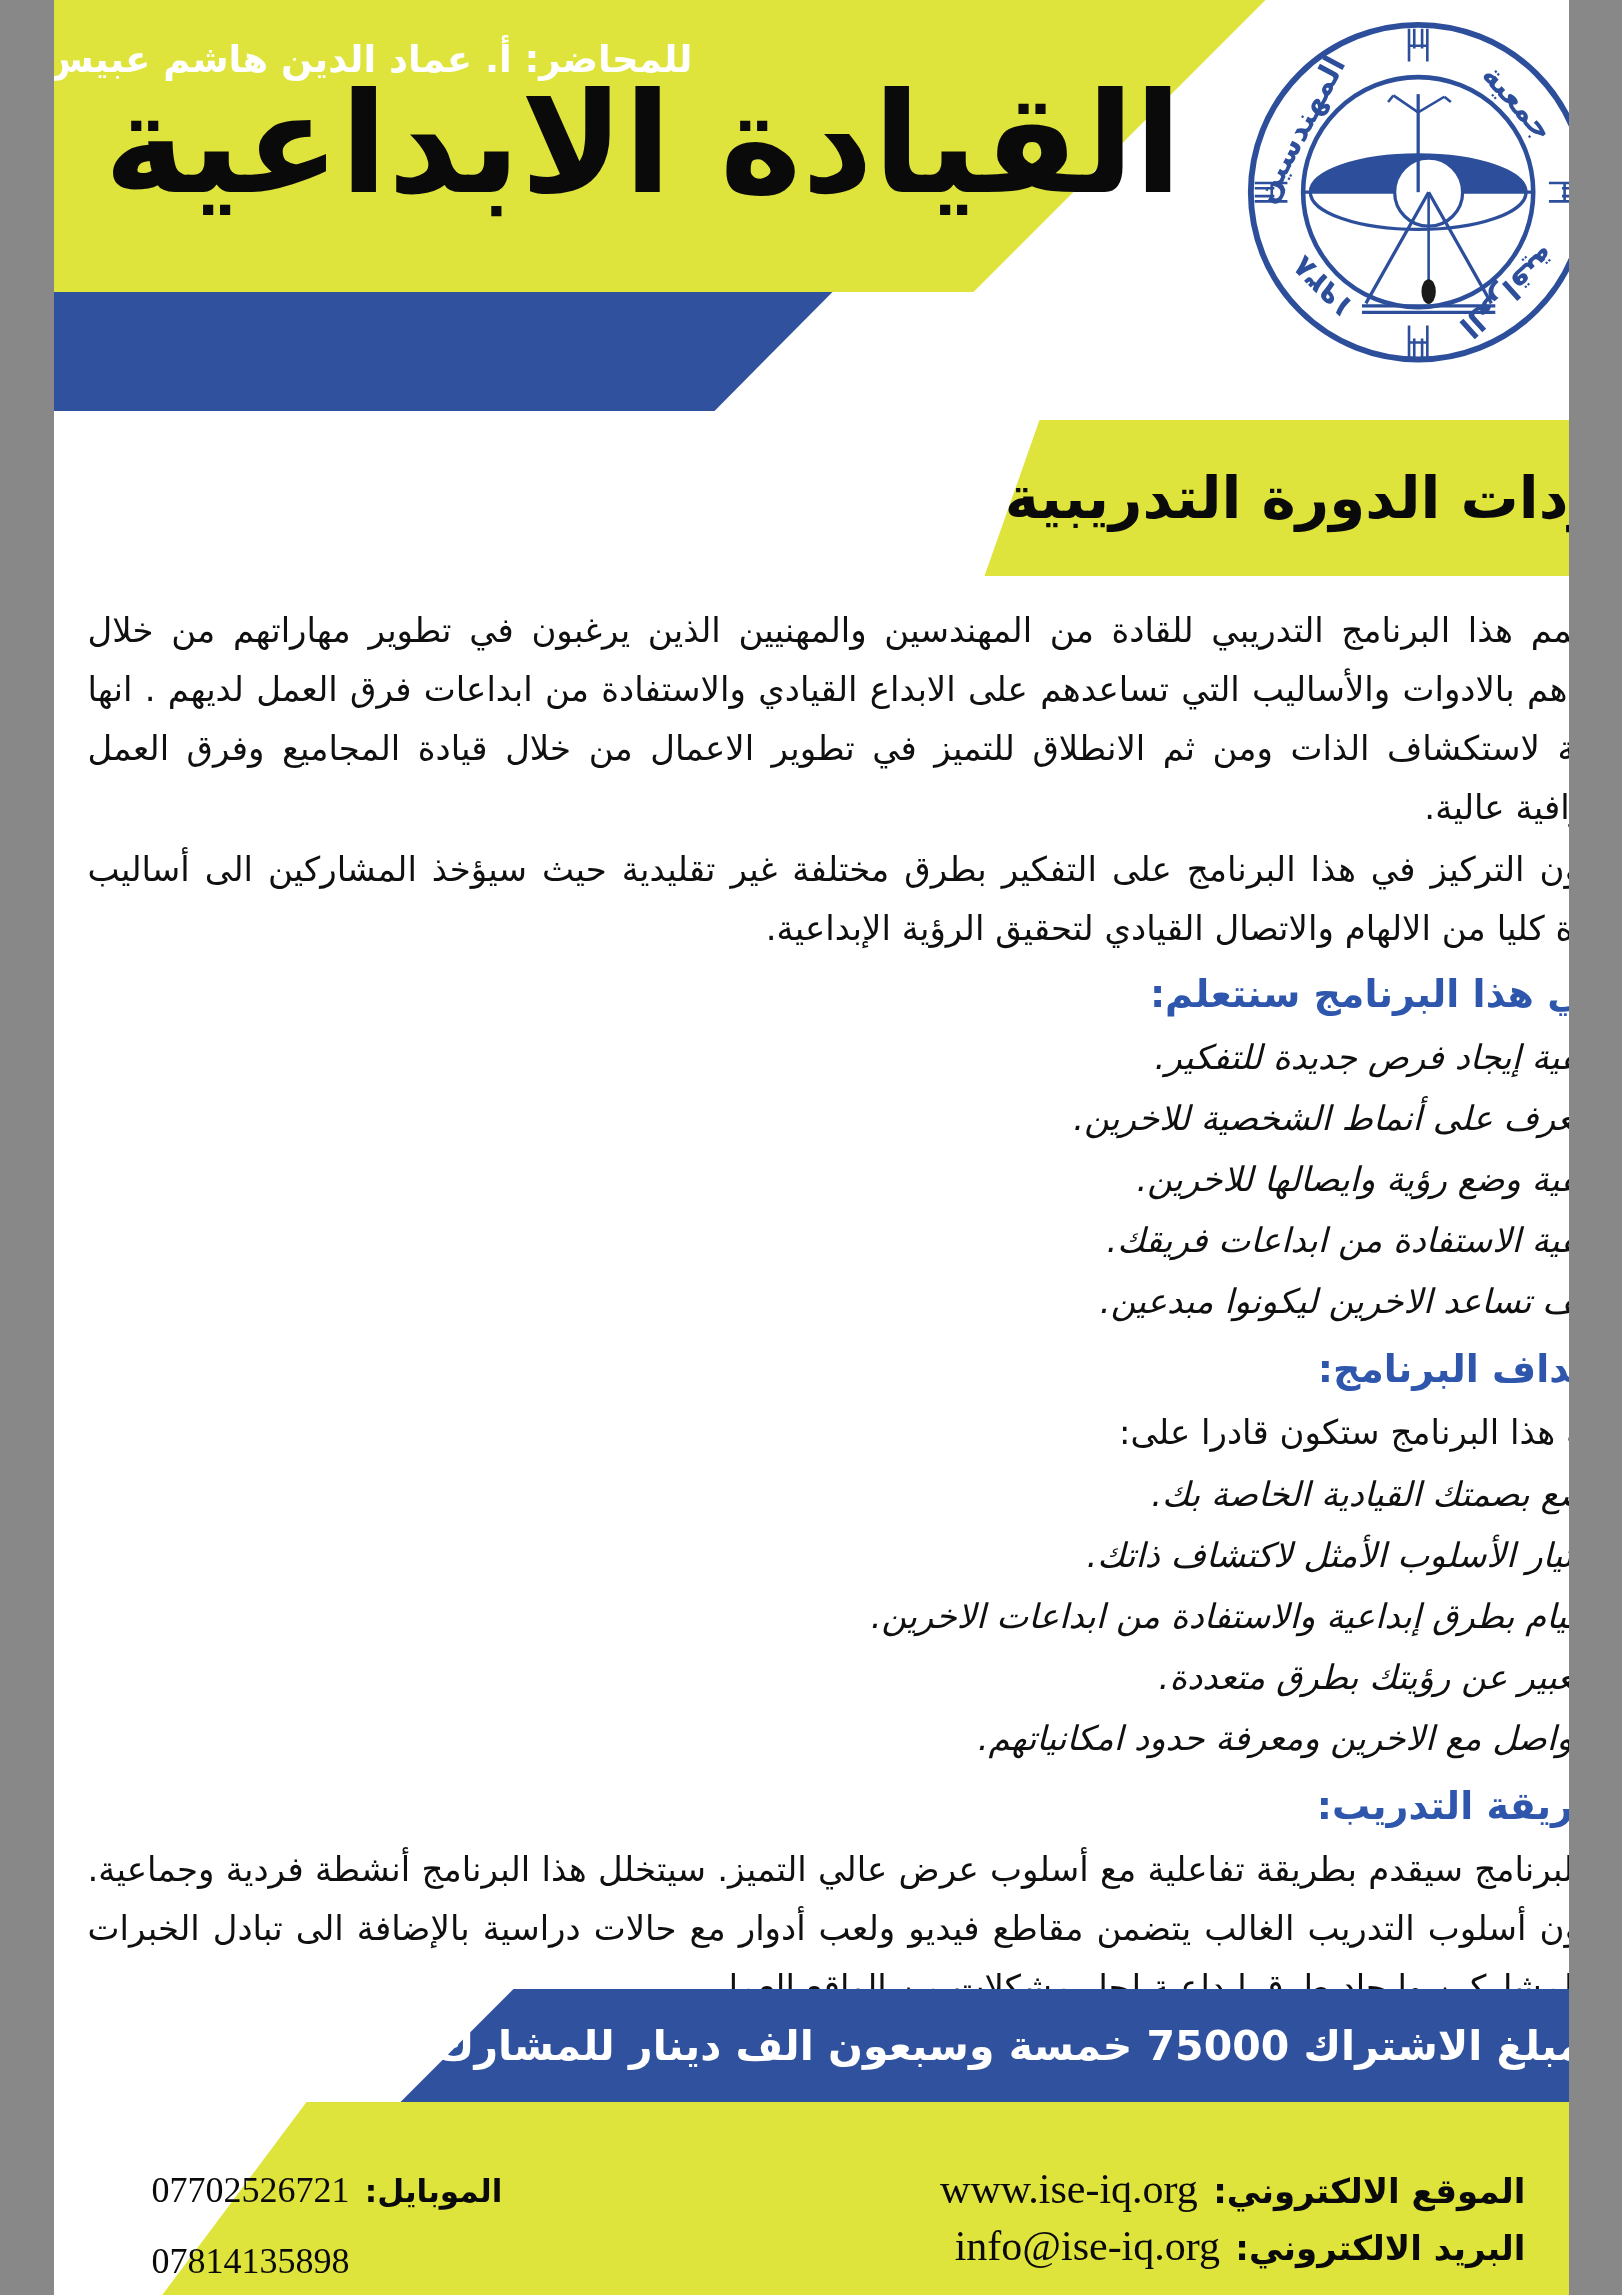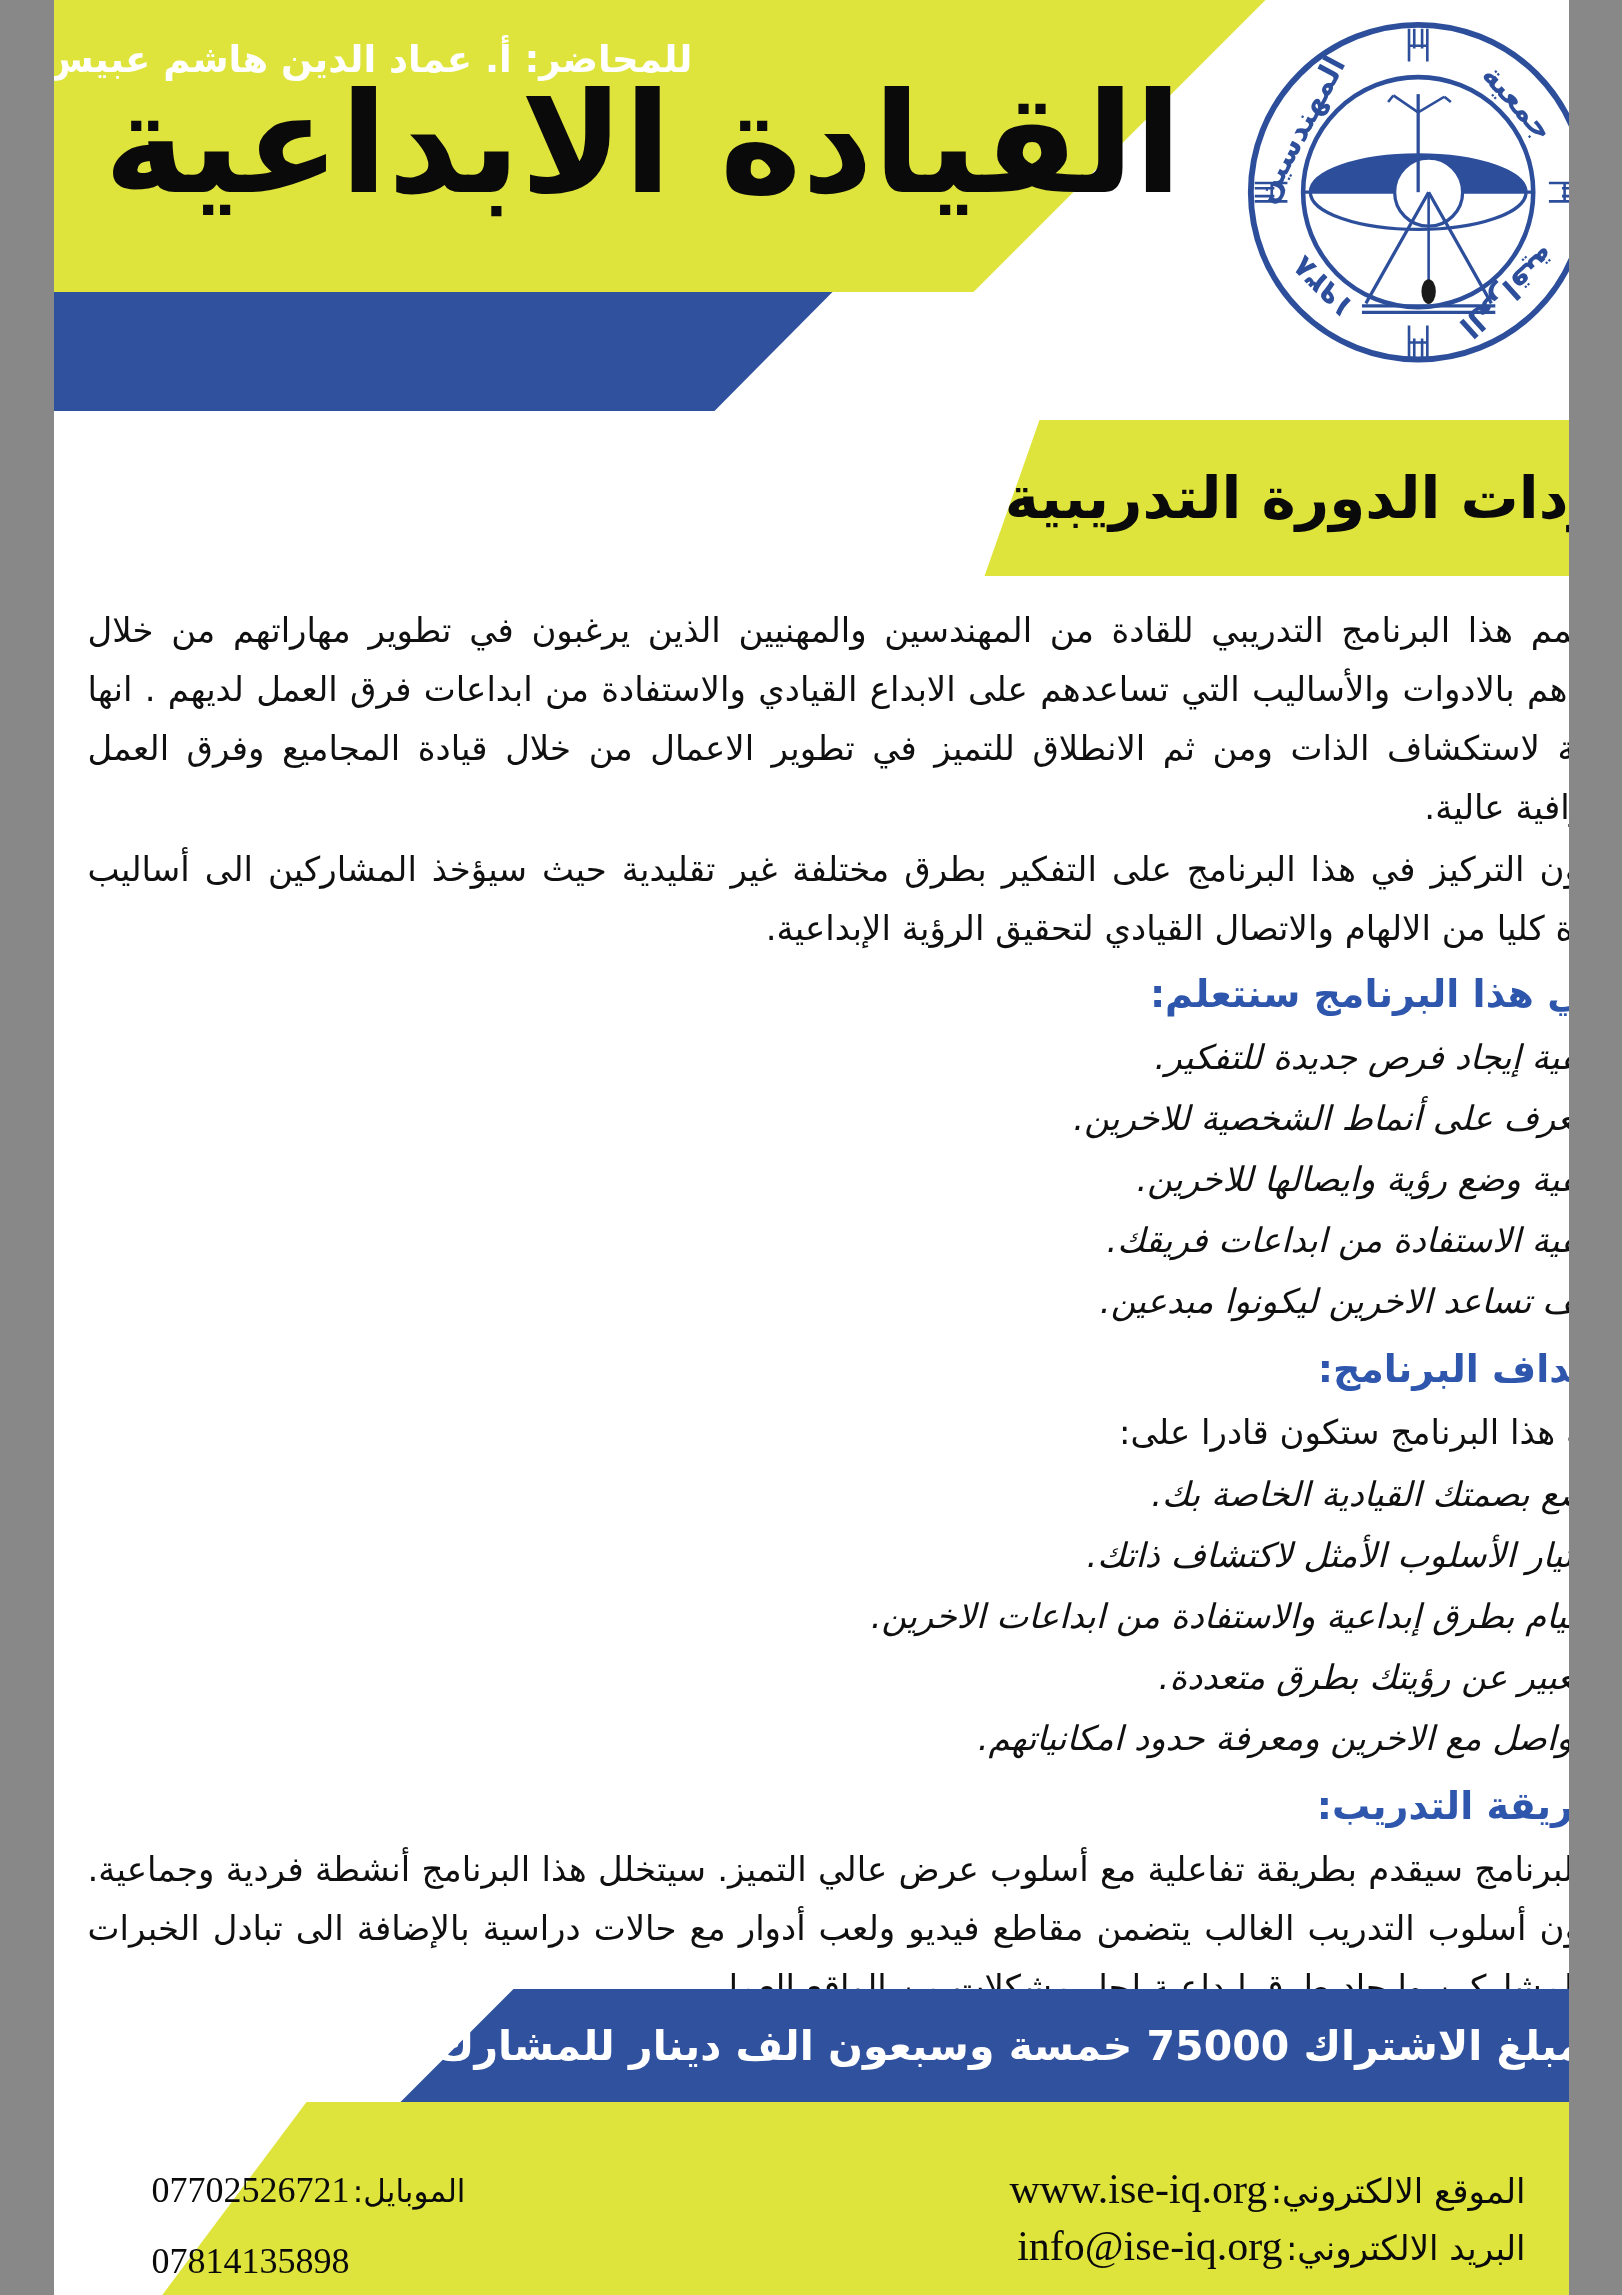--- a/index.html
+++ b/index.html
@@ -58,21 +58,21 @@
   
   #footer-band{top:2102px; height:194px; background:#dfe43c;
     clip-path:polygon(253px 0px,1623px 0px,1623px 194px,108px 194px);}
   #address-line{
     position:absolute; top:2112px; left:196px; width:1243px; text-align:center;
     direction:rtl; font-size:37px; font-weight:bold; color:#0a0a0a; white-space:nowrap;
   }
   .contact-row{position:absolute; right:43px; direction:rtl; white-space:nowrap; color:#0a0a0a;}
   #website-row{top:2165px;}
   #email-row{top:2222px;}
-  .contact-label{font-weight:normal; font-size:34px;}
+  .contact-label{font-weight:bold; font-size:34px;margin-left:12px;}
   .latin{font-family:"Liberation Serif", serif; font-size:42px;}
   #mobile-block{
     position:absolute; left:98px; top:2159px; width:419px;
     direction:rtl; text-align:left; color:#0a0a0a; line-height:63px; white-space:nowrap;
   }
   #mobile-block .num{font-family:"Liberation Serif", serif; font-size:36px;}
   #mobile-block .contact-label{font-size:31px;}
   
   #org-logo{position:absolute; top:17px; left:1186px; width:357px; height:353px;}
   svg text{font-family:"DejaVu Sans", sans-serif;}

